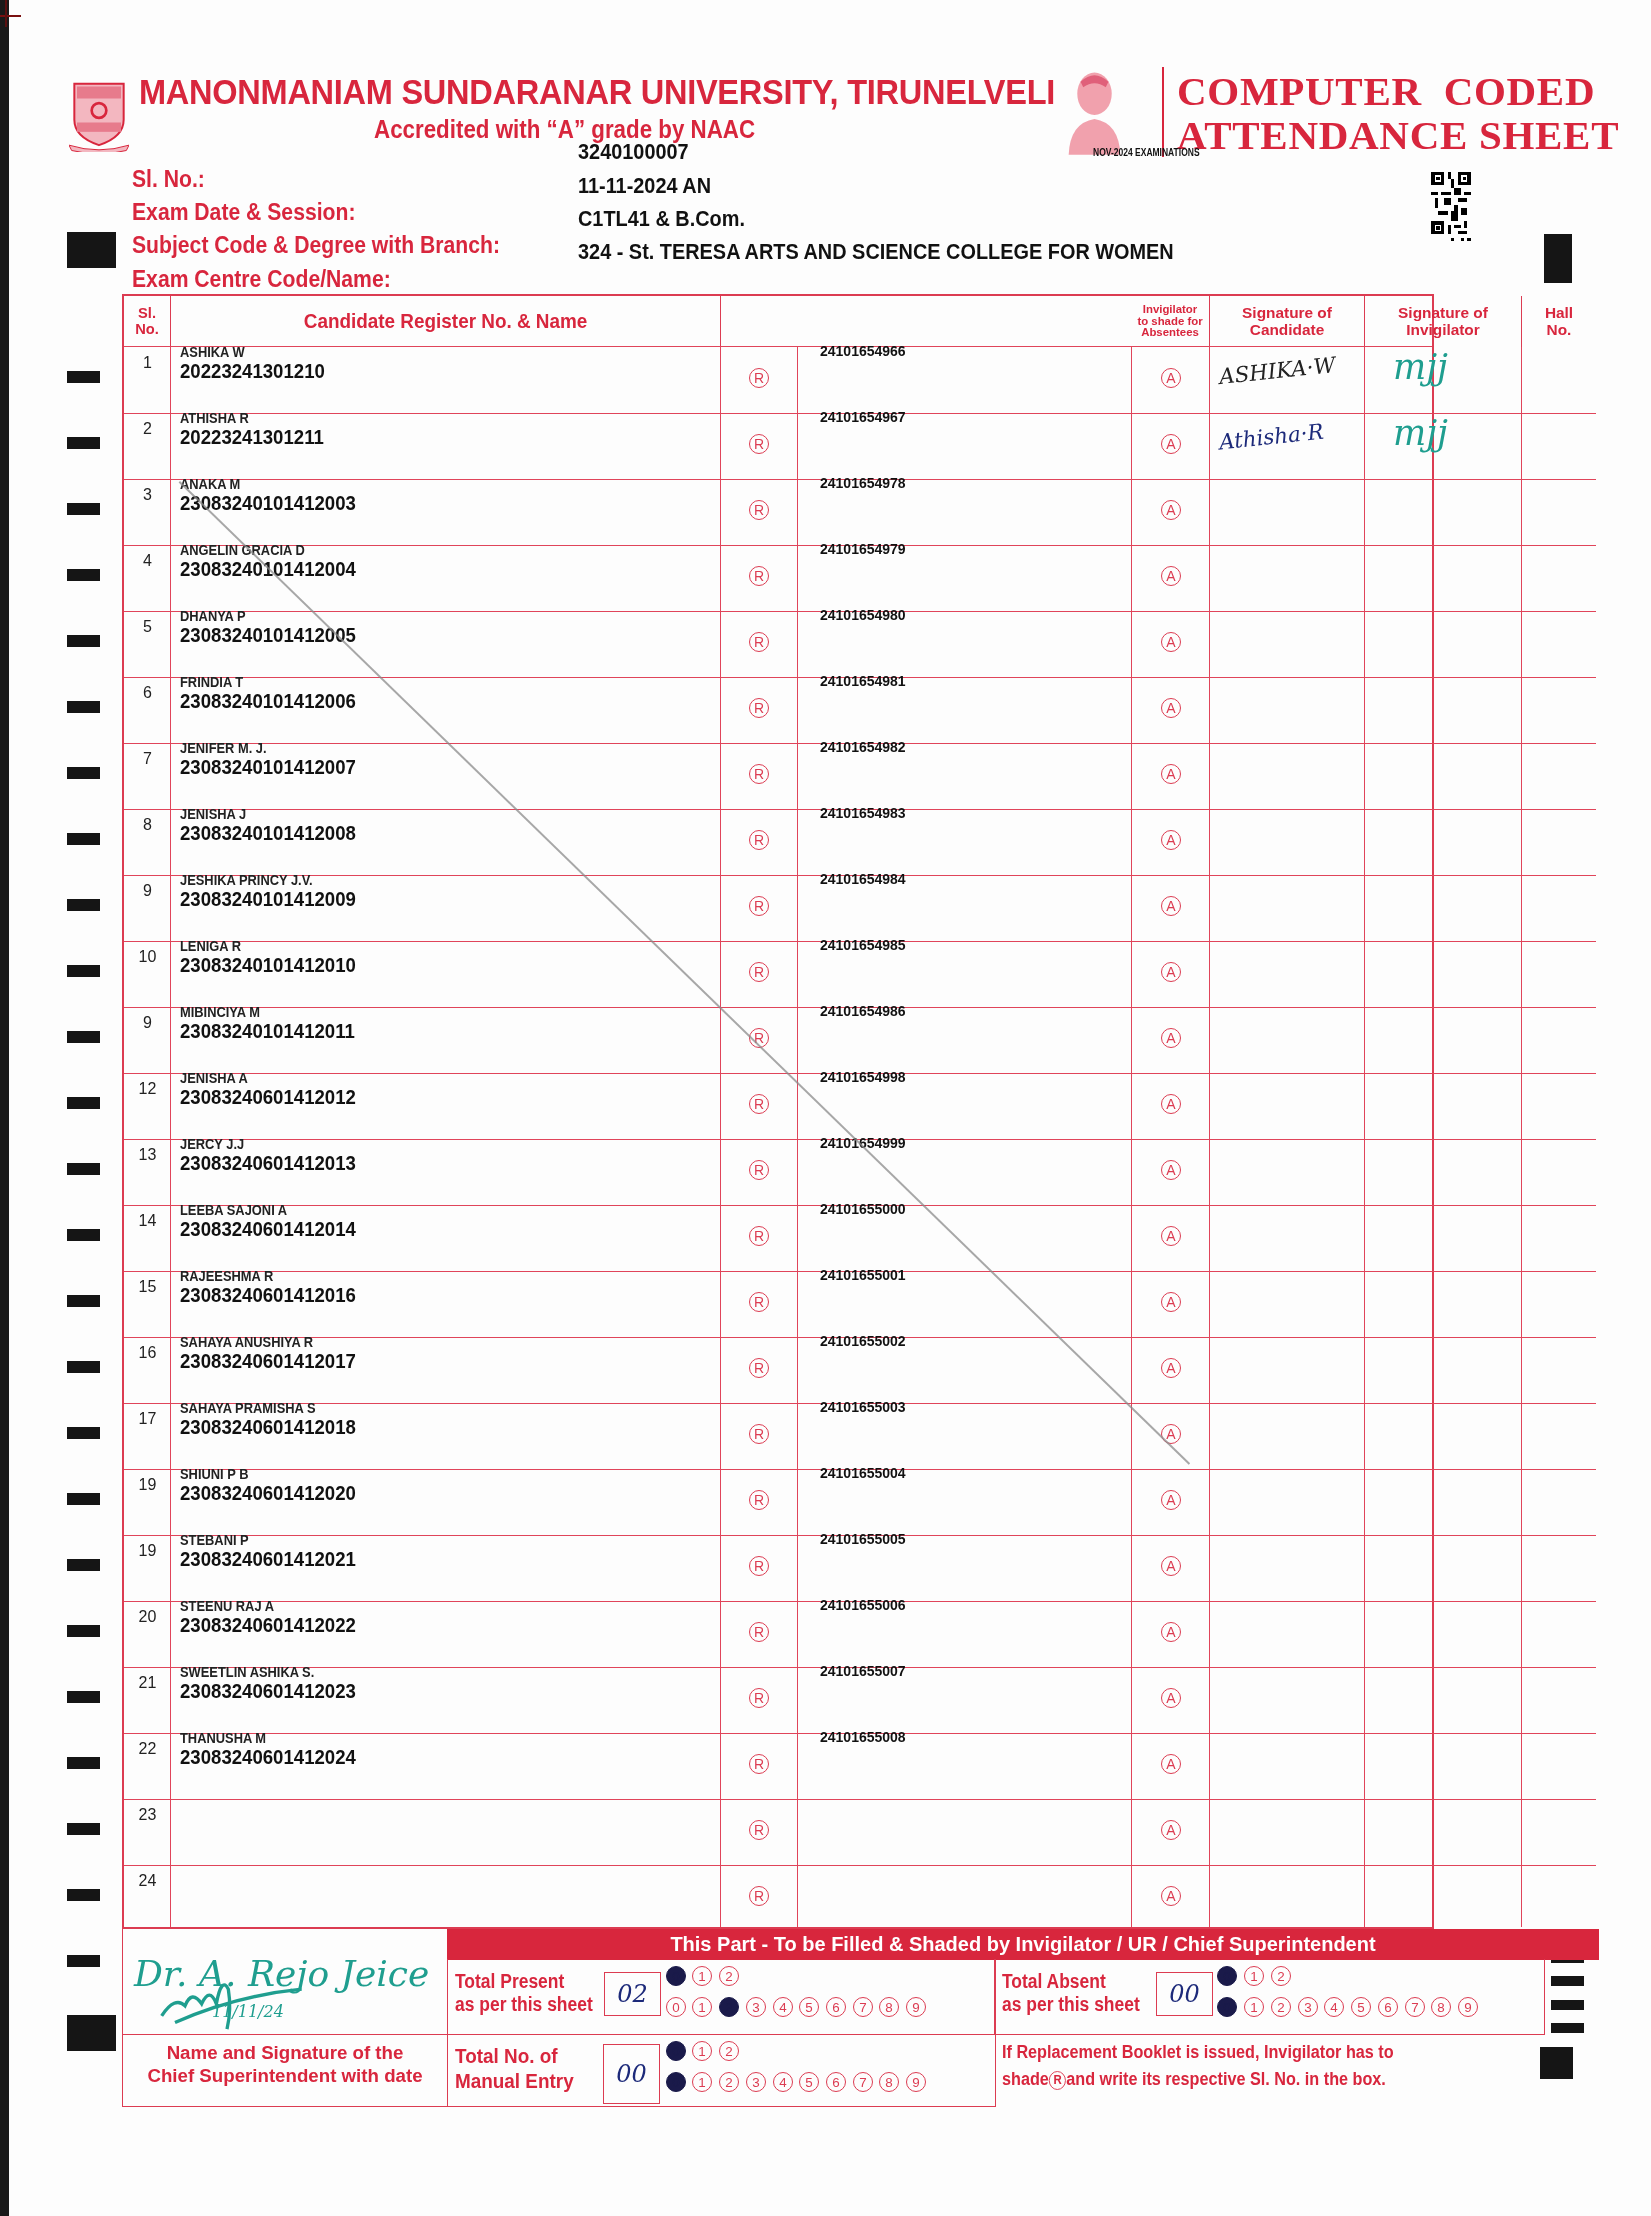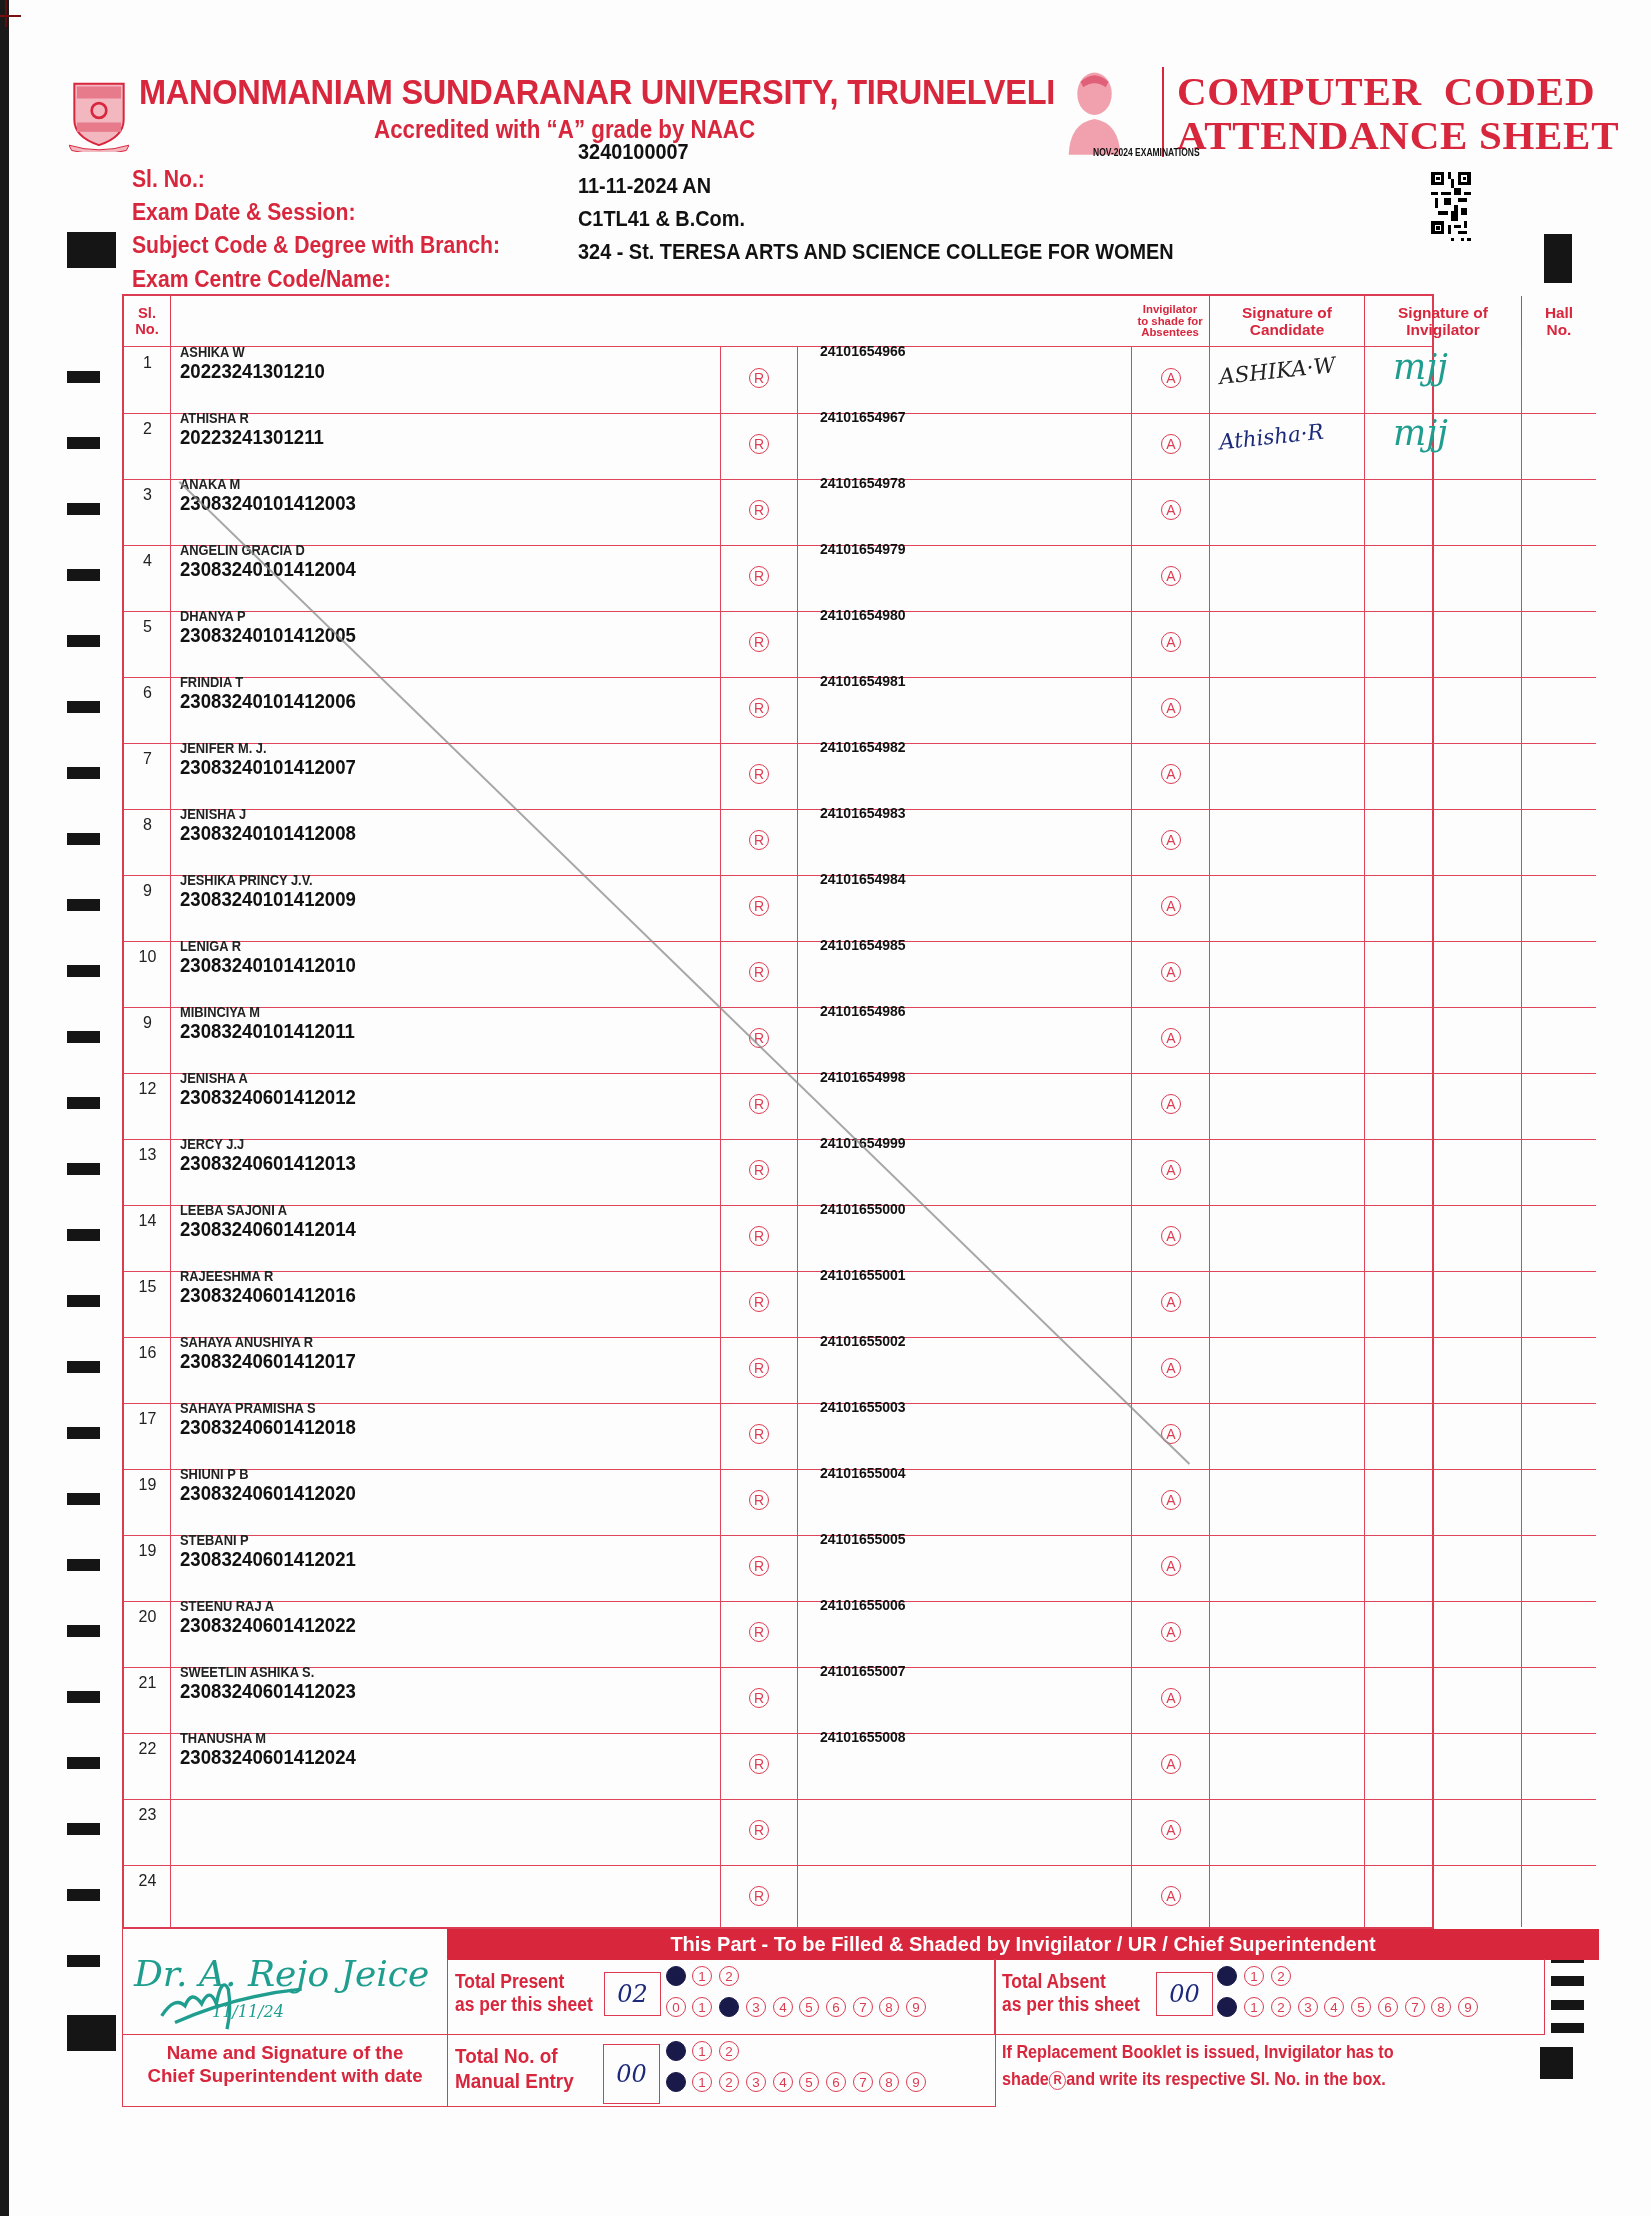--- a/index.html
+++ b/index.html
@@ -155,20 +155,23 @@
 <div class="blk" style="left:1551px;top:1976px;width:33px;height:10px"></div>
 <div class="blk" style="left:1551px;top:2000px;width:33px;height:10px"></div>
 <div class="blk" style="left:1551px;top:2023px;width:33px;height:10px"></div>
 <div class="blk" style="left:1540px;top:2047px;width:33px;height:32px"></div>
 
 <div class="table">
   <div class="hcell" style="left:0;width:47px;font-size:14.7px">
     <span>Sl.</span>
     <span>No.</span>
   </div>
+  <div class="hcell" style="left:47px;width:550px;font-size:21px">
+    <span style="transform:scaleX(0.9);display:inline-block">Candidate Register No. &amp; Name</span>
+  </div>
   <div class="hcell" style="left:1007px;width:79px;font-size:11.4px">
     <span>Invigilator</span>
     <span>to shade for</span>
     <span>Absentees</span>
   </div>
   <div class="hcell" style="left:1086px;width:155px;font-size:15.4px">
     <span>Signature of</span>
     <span>Candidate</span>
   </div>
   <div class="hcell" style="left:1241px;width:157px;font-size:15.4px">

